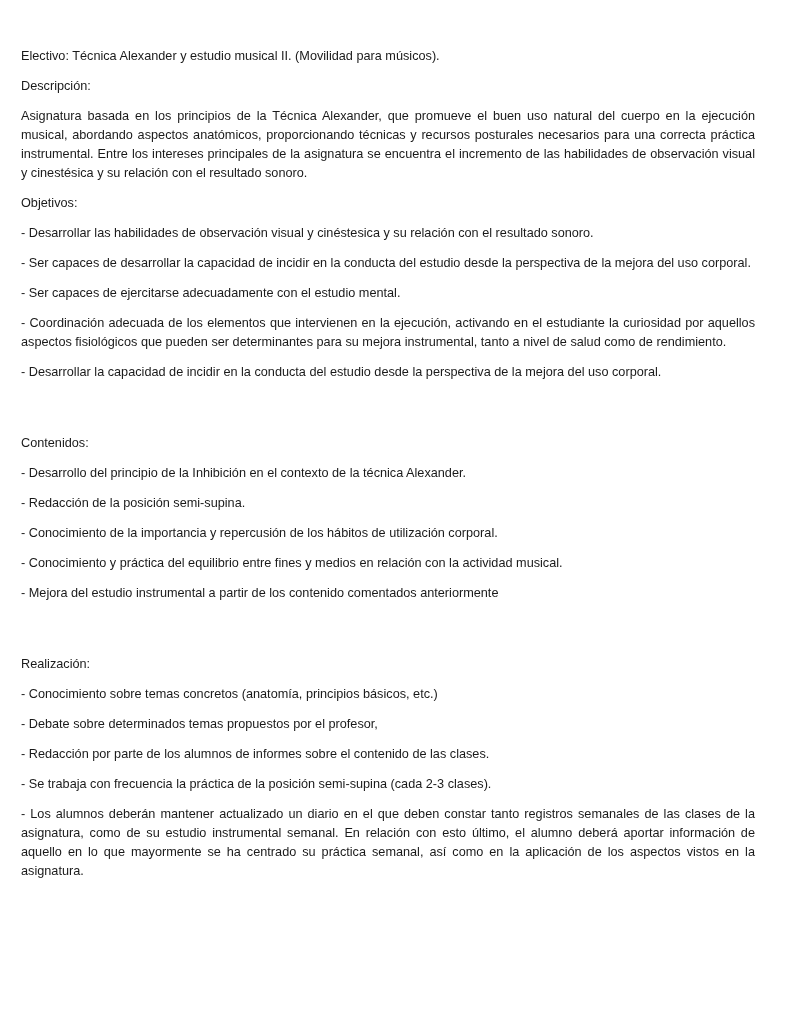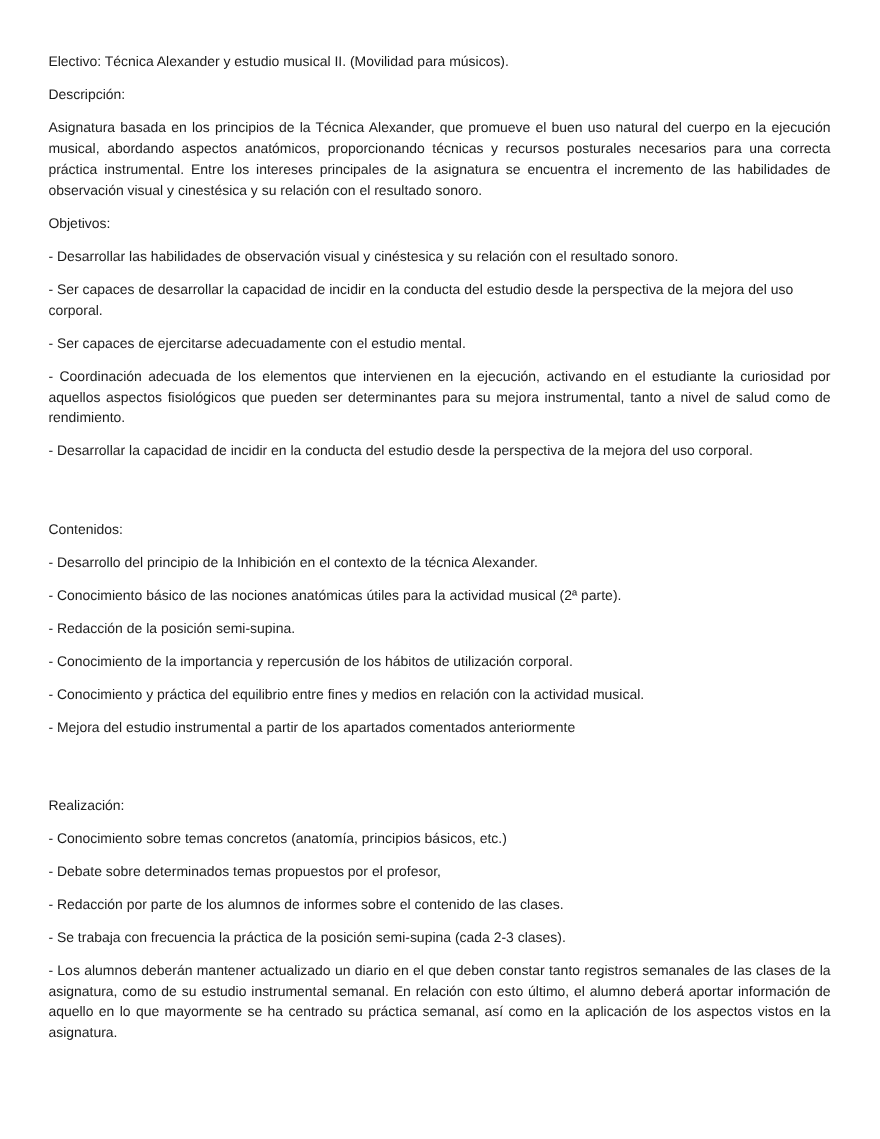--- a/index.html
+++ b/index.html
@@ -5,21 +5,21 @@
   html, body {
     margin: 0;
     padding: 0;
     background: #ffffff;
   }
   .page {
     width: 800px;
     height: 1035px;
     box-sizing: border-box;
     background: #ffffff;
-    padding: 47px 45px 40px 44px;
+    padding: 47px 45px 40px 21px;
     font-family: "Liberation Sans", "DejaVu Sans", sans-serif;
     font-size: 12.7px;
     color: #1a1a1a;
     line-height: 19px;
     overflow: hidden;
   }
   .block {
     margin: 0 0 11px 0;
   }
   .justify {
@@ -41,25 +41,24 @@
 
   <div class="block">Objetivos:</div>
   <div class="block">- Desarrollar las habilidades de observación visual y cinéstesica y su relación con el resultado sonoro.</div>
   <div class="block">- Ser capaces de desarrollar la capacidad de incidir en la conducta del estudio desde la perspectiva de la mejora del uso corporal.</div>
   <div class="block">- Ser capaces de ejercitarse adecuadamente con el estudio mental.</div>
   <div class="block justify">- Coordinación adecuada de los elementos que intervienen en la ejecución, activando en el estudiante la curiosidad por aquellos aspectos fisiológicos que pueden ser determinantes para su mejora instrumental, tanto a nivel de salud como de rendimiento.</div>
   <div class="block">- Desarrollar la capacidad de incidir en la conducta del estudio desde la perspectiva de la mejora del uso corporal.</div>
 
   <div class="block gap-before">Contenidos:</div>
   <div class="block">- Desarrollo del principio de la Inhibición en el contexto de la técnica Alexander.</div>
-  <div class="block">- Conocimiento básico de las nociones anatómicas útiles para la actividad musical (2ª parte).</div>
   <div class="block">- Redacción de la posición semi-supina.</div>
   <div class="block">- Conocimiento de la importancia y repercusión de los hábitos de utilización corporal.</div>
   <div class="block">- Conocimiento y práctica del equilibrio entre fines y medios en relación con la actividad musical.</div>
-  <div class="block">- Mejora del estudio instrumental a partir de los apartados comentados anteriormente</div>
+  <div class="block">- Mejora del estudio instrumental a partir de los contenido comentados anteriormente</div>
 
   <div class="block gap-before">Realización:</div>
   <div class="block">- Conocimiento sobre temas concretos (anatomía, principios básicos, etc.)</div>
   <div class="block"> - Debate sobre determinados temas propuestos por el profesor,</div>
   <div class="block">- Redacción por parte de los alumnos de informes sobre el contenido de las clases.</div>
   <div class="block">- Se trabaja con frecuencia la práctica de la posición semi-supina (cada 2-3 clases).</div>
   <div class="block justify">- Los alumnos deberán mantener actualizado un diario en el que deben constar tanto registros semanales de las clases de la asignatura, como de su estudio instrumental semanal. En relación con esto último, el alumno deberá aportar información de aquello en lo que mayormente se ha centrado su práctica semanal, así como en la aplicación de los aspectos vistos en la asignatura.</div>
 
 </div>
 

